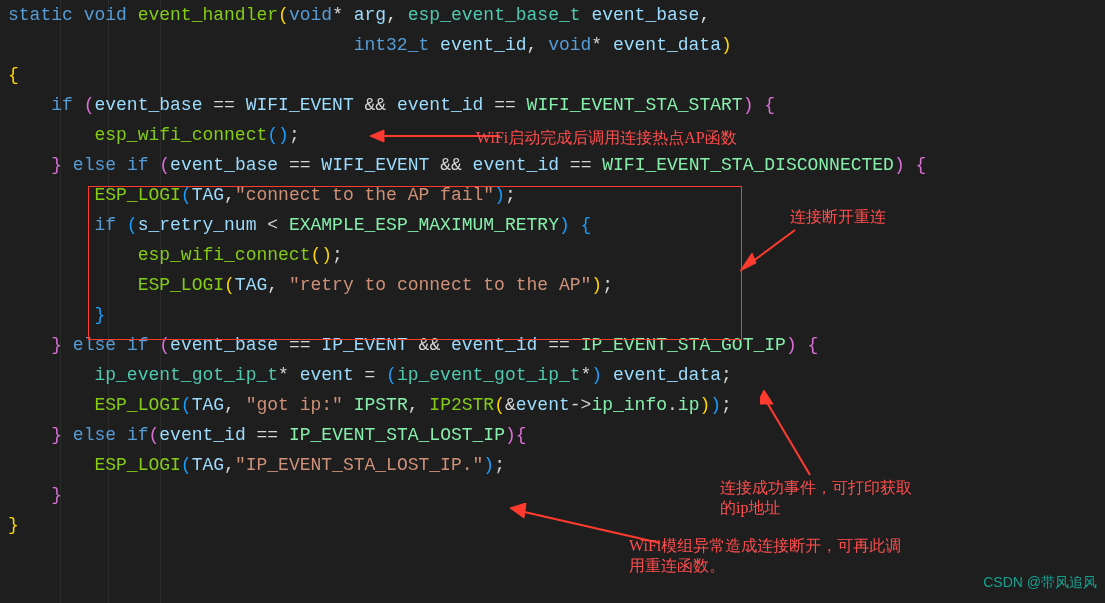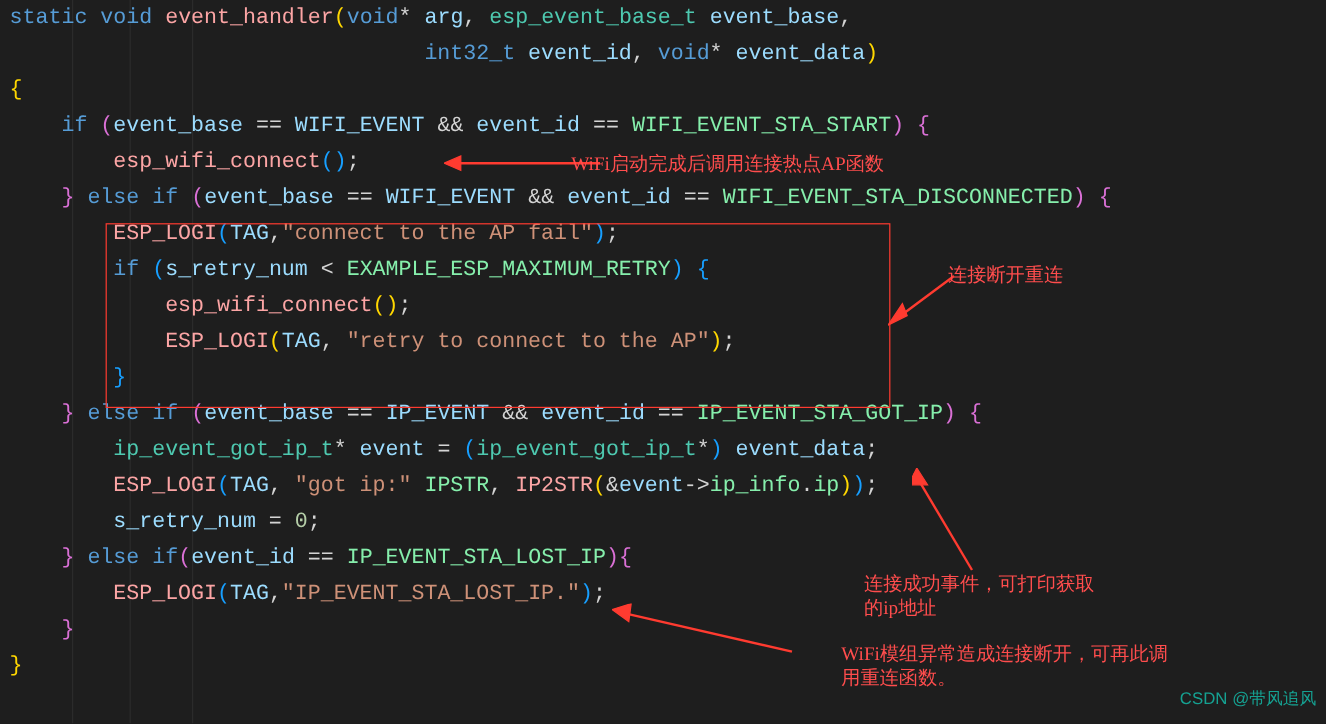--- a/index.html
+++ b/index.html
@@ -1,21 +1,21 @@
 <!DOCTYPE html>
 <html><head>
 <meta charset="utf-8">
 <style>
   html,body{margin:0;padding:0;background:#1e1e1e;overflow:hidden}
   body{width:1105px;height:603px;position:relative;font-family:Consolas,"Courier New",monospace;font-size:18px;line-height:30px}
   .code{position:absolute;left:0;top:0;right:0}
   .line{white-space:pre;color:#d4d4d4;position:relative;height:30px;padding-left:8px}
   .kw{color:#569cd6}      
   .type{color:#4ec9b0}    
-  .fn{color:#fca5a5}      
+  .fn{color:#84cc16}      
   .var{color:#9cdcfe}     
   .const{color:#86efac}   
   .str{color:#ce9178}     
   .num{color:#b5cea8}
   .pun{color:#d4d4d4}
   .brace{color:#da70d6}
   .brace2{color:#179fff}
   .brace3{color:#ffd700}
   .anno{position:absolute;color:#ff4d4d;font-family:SimSun,"Songti SC",serif;font-size:16px;white-space:pre;line-height:20px}
   .arrow{position:absolute;stroke:#ff3b30;fill:#ff3b30}
@@ -38,21 +38,20 @@
     <div class="line"><span class="pun">        </span><span class="fn">esp_wifi_connect</span><span class="brace2">(</span><span class="brace2">)</span><span class="pun">;</span></div>
     <div class="line"><span class="pun">    </span><span class="brace">}</span><span class="pun"> </span><span class="kw">else</span><span class="pun"> </span><span class="kw">if</span><span class="pun"> </span><span class="brace">(</span><span class="var">event_base</span><span class="pun"> == </span><span class="var">WIFI_EVENT</span><span class="pun"> &amp;&amp; </span><span class="var">event_id</span><span class="pun"> == </span><span class="const">WIFI_EVENT_STA_DISCONNECTED</span><span class="brace">)</span><span class="pun"> </span><span class="brace">{</span></div>
     <div class="line"><span class="pun">        </span><span class="fn">ESP_LOGI</span><span class="brace2">(</span><span class="var">TAG</span><span class="pun">,</span><span class="str">"connect to the AP fail"</span><span class="brace2">)</span><span class="pun">;</span></div>
     <div class="line"><span class="pun">        </span><span class="kw">if</span><span class="pun"> </span><span class="brace2">(</span><span class="var">s_retry_num</span><span class="pun"> &lt; </span><span class="const">EXAMPLE_ESP_MAXIMUM_RETRY</span><span class="brace2">)</span><span class="pun"> </span><span class="brace2">{</span></div>
     <div class="line"><span class="pun">            </span><span class="fn">esp_wifi_connect</span><span class="brace3">(</span><span class="brace3">)</span><span class="pun">;</span></div>
     <div class="line"><span class="pun">            </span><span class="fn">ESP_LOGI</span><span class="brace3">(</span><span class="var">TAG</span><span class="pun">, </span><span class="str">"retry to connect to the AP"</span><span class="brace3">)</span><span class="pun">;</span></div>
     <div class="line"><span class="pun">        </span><span class="brace2">}</span></div>
     <div class="line"><span class="pun">    </span><span class="brace">}</span><span class="pun"> </span><span class="kw">else</span><span class="pun"> </span><span class="kw">if</span><span class="pun"> </span><span class="brace">(</span><span class="var">event_base</span><span class="pun"> == </span><span class="var">IP_EVENT</span><span class="pun"> &amp;&amp; </span><span class="var">event_id</span><span class="pun"> == </span><span class="const">IP_EVENT_STA_GOT_IP</span><span class="brace">)</span><span class="pun"> </span><span class="brace">{</span></div>
     <div class="line"><span class="pun">        </span><span class="type">ip_event_got_ip_t</span><span class="pun">* </span><span class="var">event</span><span class="pun"> = </span><span class="brace2">(</span><span class="type">ip_event_got_ip_t</span><span class="pun">*</span><span class="brace2">)</span><span class="pun"> </span><span class="var">event_data</span><span class="pun">;</span></div>
     <div class="line"><span class="pun">        </span><span class="fn">ESP_LOGI</span><span class="brace2">(</span><span class="var">TAG</span><span class="pun">, </span><span class="str">"got ip:"</span><span class="pun"> </span><span class="const">IPSTR</span><span class="pun">, </span><span class="fn">IP2STR</span><span class="brace3">(</span><span class="pun">&amp;</span><span class="var">event</span><span class="pun">-&gt;</span><span class="const">ip_info</span><span class="pun">.</span><span class="const">ip</span><span class="brace3">)</span><span class="brace2">)</span><span class="pun">;</span></div>
-    <div class="line"><span class="pun">        </span><span class="var">s_retry_num</span><span class="pun"> = </span><span class="num">0</span><span class="pun">;</span></div>
     <div class="line"><span class="pun">    </span><span class="brace">}</span><span class="pun"> </span><span class="kw">else</span><span class="pun"> </span><span class="kw">if</span><span class="brace">(</span><span class="var">event_id</span><span class="pun"> == </span><span class="const">IP_EVENT_STA_LOST_IP</span><span class="brace">)</span><span class="brace">{</span></div>
     <div class="line"><span class="pun">        </span><span class="fn">ESP_LOGI</span><span class="brace2">(</span><span class="var">TAG</span><span class="pun">,</span><span class="str">"IP_EVENT_STA_LOST_IP."</span><span class="brace2">)</span><span class="pun">;</span></div>
     <div class="line"><span class="pun">    </span><span class="brace">}</span></div>
     <div class="line"><span class="brace3">}</span></div>
   </div>
 
 <div class="redbox" style="left:88px;top:186px;width:652px;height:152px"></div>
 
 <svg class="arrow" style="left:370px;top:126px" width="130" height="20">
   <line x1="130" y1="10" x2="10" y2="10" stroke-width="2"></line>
@@ -65,19 +64,19 @@
 <svg class="arrow" style="left:760px;top:390px" width="60" height="95">
   <line x1="2" y1="4" x2="50" y2="85" stroke-width="2"></line>
   <polygon points="2,0 -5,14 11,14" transform="translate(2,0)"></polygon>
 </svg>
 <svg class="arrow" style="left:510px;top:503px" width="155" height="50">
   <line x1="150" y1="40" x2="10" y2="8" stroke-width="2"></line>
   <polygon points="0,5 16,0 14,15"></polygon>
 </svg>
 
 <div class="anno" style="left:476px;top:128px">WiFi启动完成后调用连接热点AP函数</div>
-<div class="anno" style="left:790px;top:220px">连接断开重连</div>
+<div class="anno" style="left:790px;top:207px">连接断开重连</div>
 <div class="anno" style="left:720px;top:478px">连接成功事件，可打印获取
 的ip地址</div>
-<div class="anno" style="left:701px;top:536px">WiFi模组异常造成连接断开，可再此调
+<div class="anno" style="left:629px;top:536px">WiFi模组异常造成连接断开，可再此调
 用重连函数。</div>
 
 <div class="watermark">CSDN @带风追风</div>
 
 </body></html>

